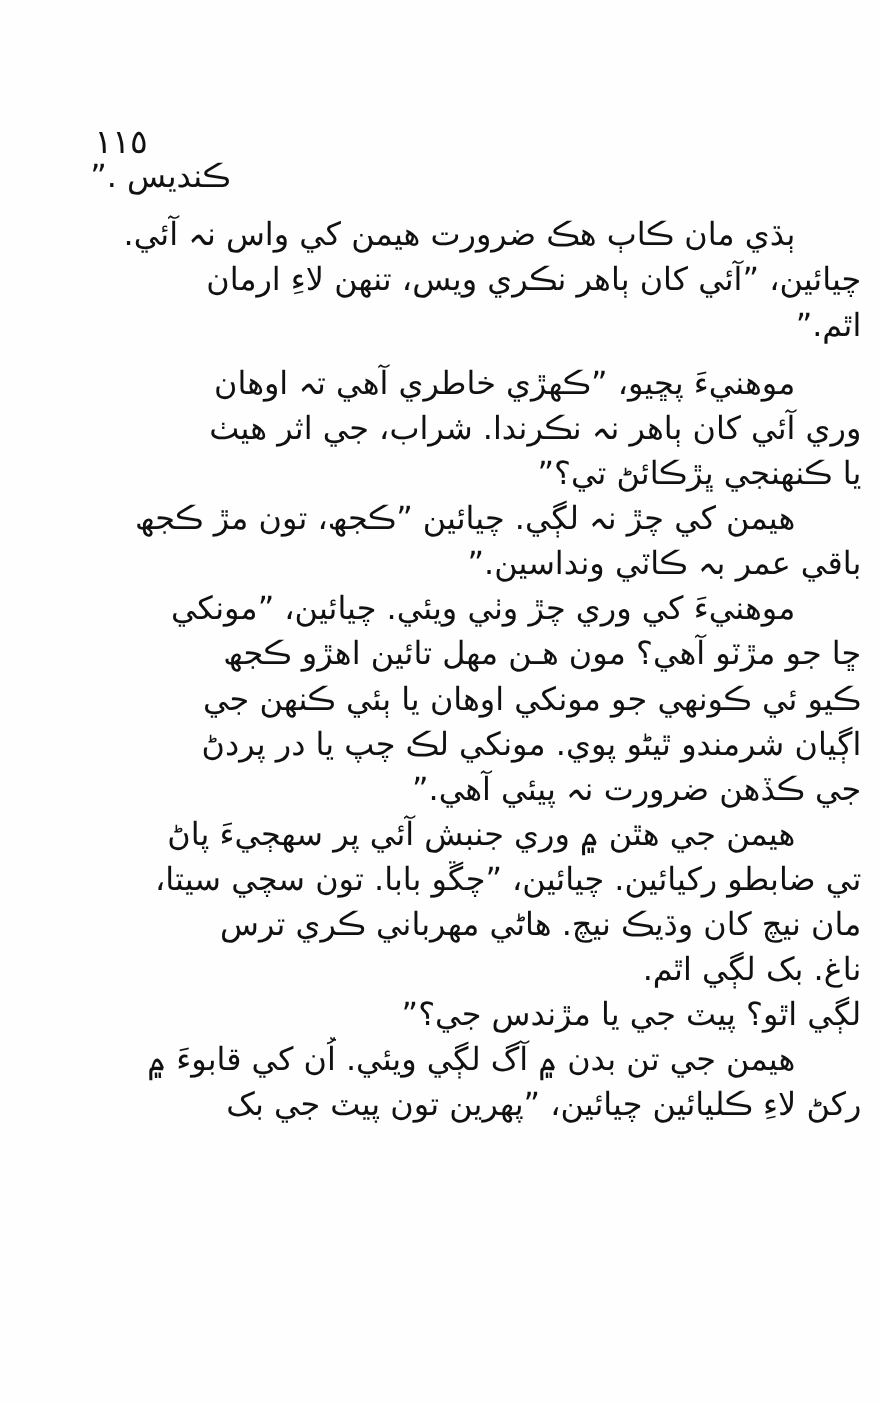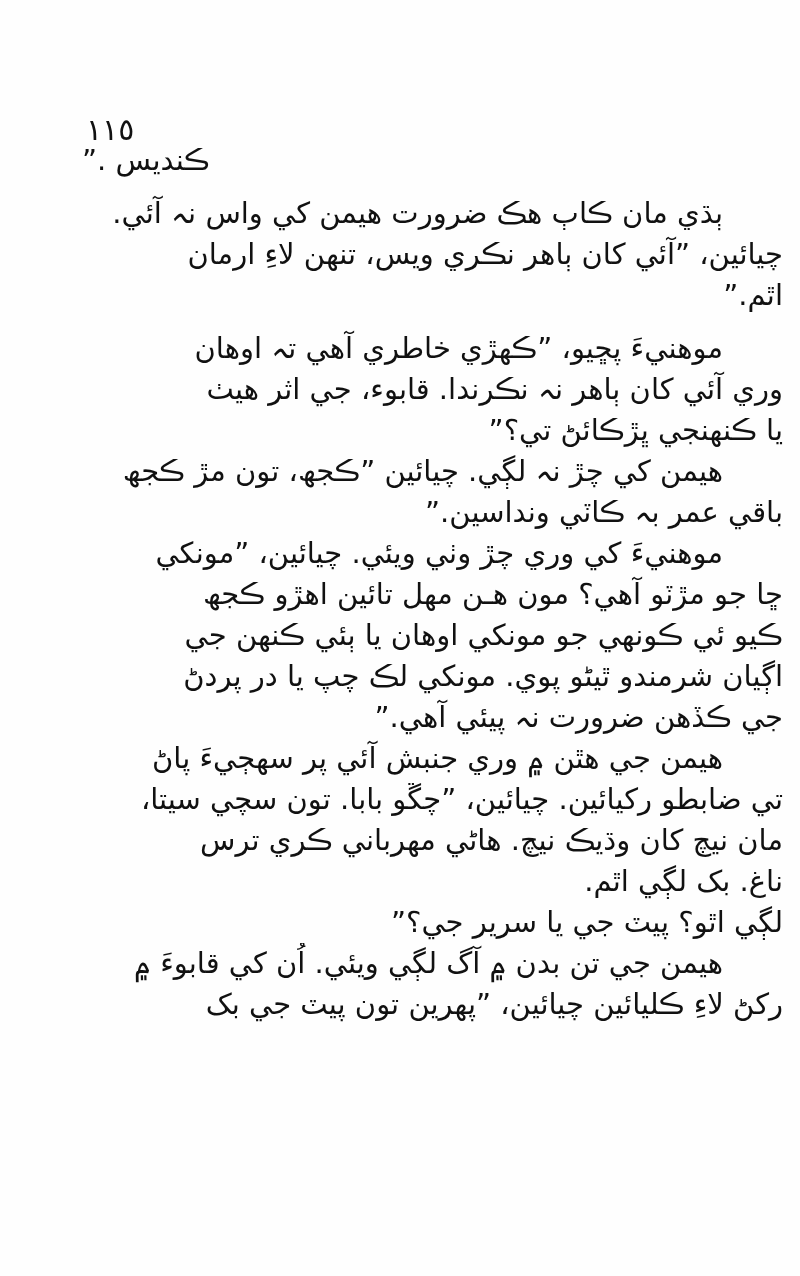--- a/index.html
+++ b/index.html
@@ -61,30 +61,30 @@
   <div class="page-number">١١٥</div>
 
   <div class="text-block">
     <span class="line short">ڪنديس .”</span>
     <div class="para-gap"></div>
     <span class="line indent">ٻڌي مان ڪاٻ هڪ ضرورت هيمن کي واس نہ آئي.</span>
     <span class="line">چيائين، ”آئي کان ٻاهر نڪري ويس، تنهن لاءِ ارمان</span>
     <span class="line">اٿم.”</span>
     <div class="para-gap"></div>
     <span class="line indent">موهنيءَ پڇيو، ”ڪهڙي خاطري آهي تہ اوهان</span>
-    <span class="line">وري آئي کان ٻاهر نہ نڪرندا. قابوء، جي اثر هيٺ</span>
+    <span class="line">وري آئي کان ٻاهر نہ نڪرندا. شراب، جي اثر هيٺ</span>
     <span class="line">يا ڪنهنجي ڀڙڪائڻ تي؟”</span>
     <span class="line indent">هيمن کي چڙ نہ لڳي. چيائين ”ڪجھ، تون مڙ ڪجھ</span>
     <span class="line">باقي عمر بہ ڪاٽي ونداسين.”</span>
     <span class="line indent">موهنيءَ کي وري چڙ وٺي ويئي. چيائين، ”مونکي</span>
     <span class="line">ڇا جو مڙٽو آهي؟ مون هـن مهل تائين اهڙو ڪجھ</span>
     <span class="line">ڪيو ئي ڪونهي جو مونکي اوهان يا ٻئي ڪنهن جي</span>
     <span class="line">اڳيان شرمندو ٿيڻو پوي. مونکي لڪ چپ يا در پردڻ</span>
     <span class="line">جي ڪڏهن ضرورت نہ پيئي آهي.”</span>
     <span class="line indent">هيمن جي هٿن ۾ وري جنبش آئي پر سهڄيءَ پاڻ</span>
     <span class="line">تي ضابطو رکيائين. چيائين، ”چڱو بابا. تون سچي سيتا،</span>
     <span class="line">مان نيچ کان وڌيڪ نيچ. هاڻي مهرباني ڪري ترس</span>
     <span class="line">ناغ. بک لڳي اٿم.</span>
-    <span class="line">لڳي اٿو؟ پيٽ جي يا سرير جي؟”</span>
+    <span class="line">لڳي اٿو؟ پيٽ جي يا مڙندس جي؟”</span>
     <span class="line indent">هيمن جي تن بدن ۾ آگ لڳي ويئي. اُن کي قابوءَ ۾</span>
     <span class="line">رکڻ لاءِ ڪليائين چيائين، ”پھرين تون پيٽ جي بک</span>
   </div>
 </div>
 
 </body></html>

